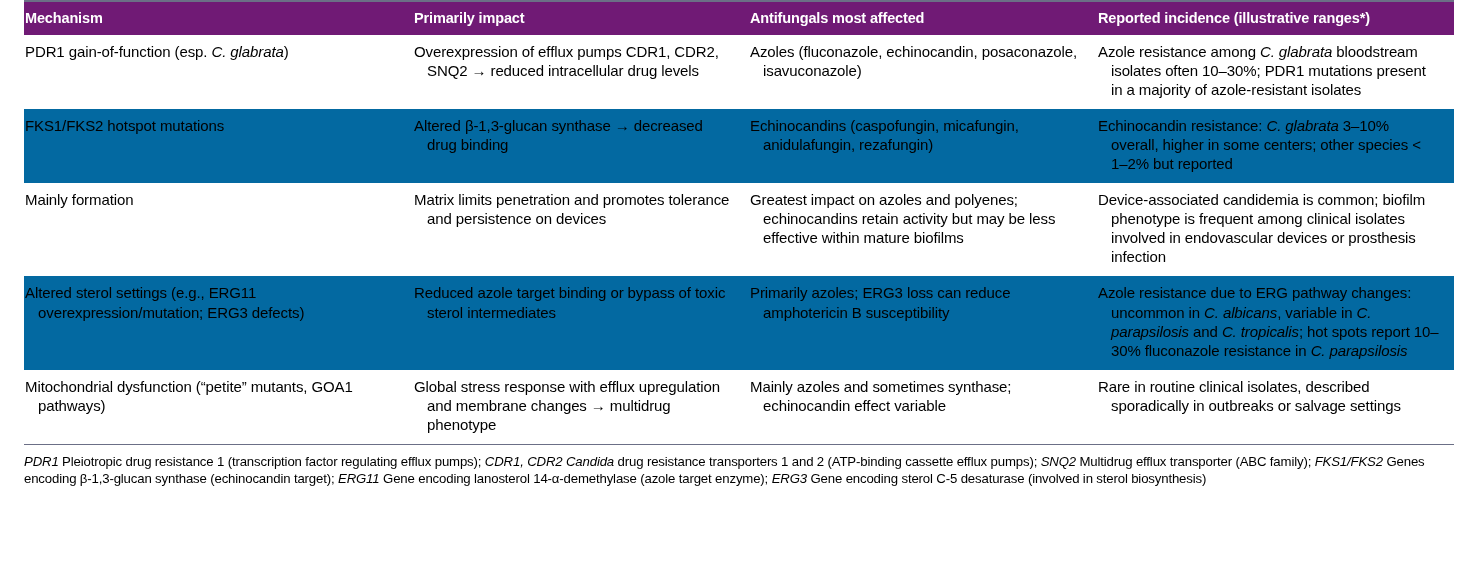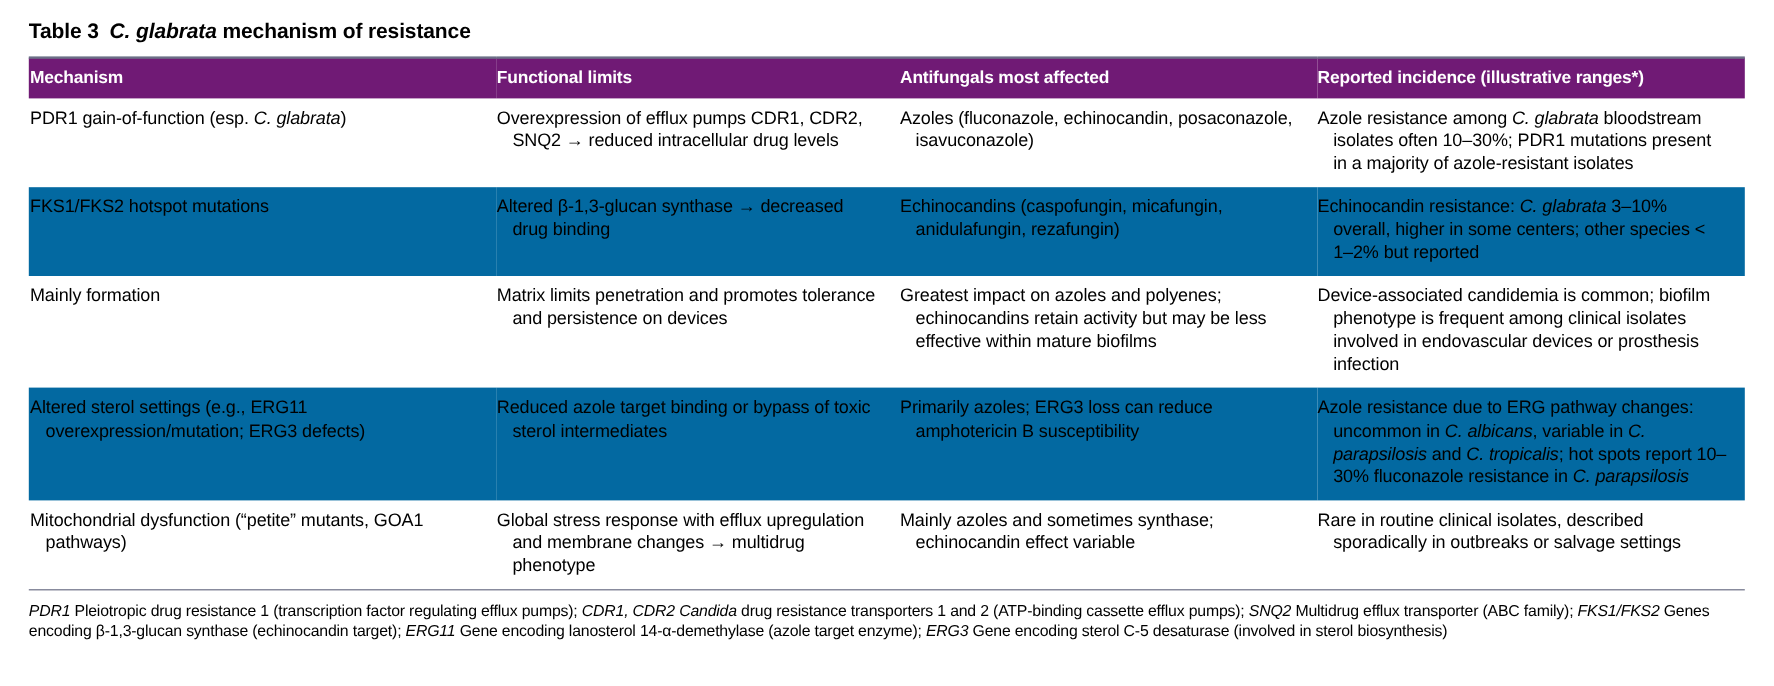--- a/index.html
+++ b/index.html
@@ -83,35 +83,32 @@
     letter-spacing: -0.15px;
     color: #000;
   }
   .footnote i { }
 </style>
 </head>
 <body>
 
 <div class="page">
 
-  <div class="table-caption">
-    <span class="cap-label">Table 3</span><span class="cap-gap"></span><i>C. glabrata</i><span class="cap-text"> mechanism of resistance</span>
-  </div>
 
   <table class="resistance-table">
     <colgroup>
       <col class="c1">
         <col class="c2">
         <col class="c3">
         <col class="c4">
     </colgroup>
     <thead>
       <tr>
         <th class="first">Mechanism</th>
-        <th>Functional limits</th>
+        <th>Primarily impact</th>
         <th>Antifungals most affected</th>
         <th>Reported incidence (illustrative ranges*)</th>
       </tr>
     </thead>
     <tbody>
 
       <tr>
         <td class="first"><span>PDR1 gain-of-function (esp. </span><i>C. glabrata</i><span>)</span></td>
         <td>Overexpression of efflux pumps CDR1, CDR2, SNQ2 → reduced intracellular drug levels</td>
         <td>Azoles (fluconazole, echinocandin, posaconazole, isavuconazole)</td>

